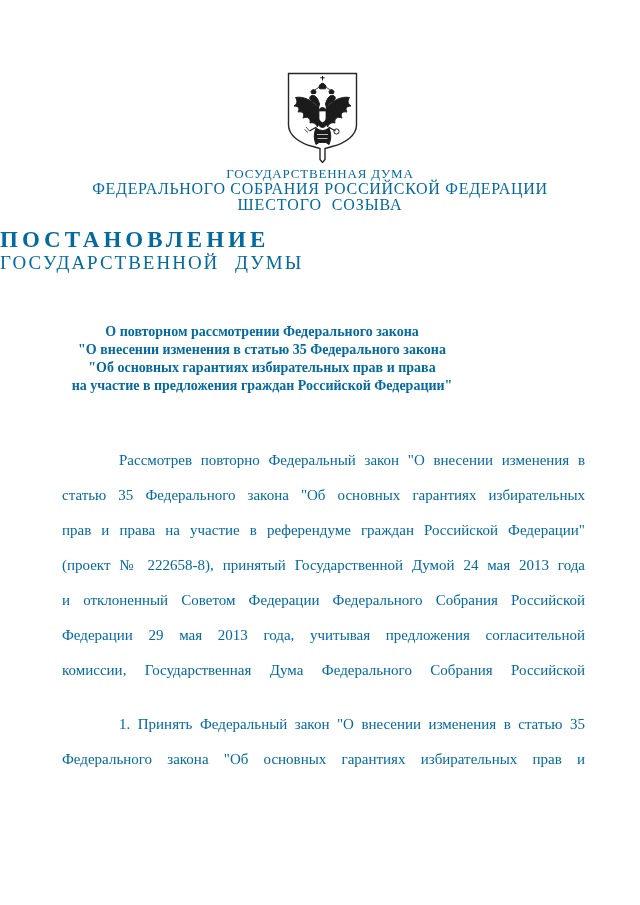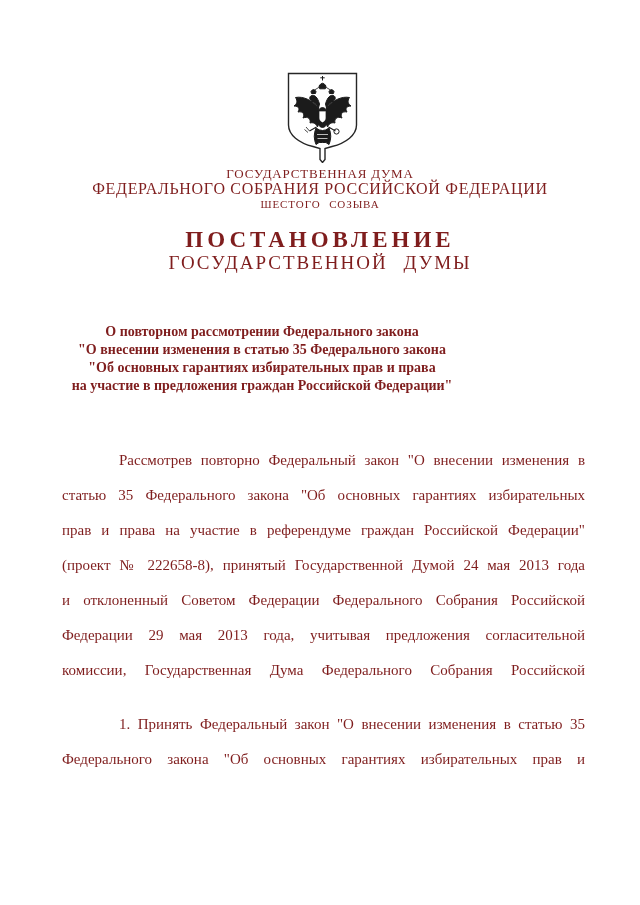--- a/index.html
+++ b/index.html
@@ -1,25 +1,25 @@
 <!DOCTYPE html>
 <html><head>
 <meta charset="utf-8">
 <style>
   html,body { margin:0; padding:0; background:#ffffff; }
   .page {
     position:relative; width:640px; height:905px; background:#ffffff;
-    font-family:"Liberation Serif", serif; color:#7f1d1d; overflow:hidden;
+    font-family:"Liberation Serif", serif; color:#0369a1; overflow:hidden;
   }
   .emblem { position:absolute; left:286px; top:71px; width:73px; height:92px; }
   .hdr { position:absolute; top:166px; left:0; width:640px; text-align:center; line-height:15px; }
   .hdr .h1 { font-size:13px; letter-spacing:0.8px; }
   .hdr .h2 { font-size:16px; letter-spacing:0.7px; }
-  .hdr .h3 { font-size:11px; letter-spacing:0.9px; word-spacing:5px; margin-top:1px; }
-  .ttl { position:absolute; top:227px; left:0; width:640px; text-align:center; }
+  .hdr .h3 { font-size:16px; letter-spacing:0.9px; word-spacing:5px; margin-top:1px; }
+  .ttl { position:absolute; top:227px; left:0; width:640px; text-align:left; }
   .ttl .t1 { font-size:23px; font-weight:bold; letter-spacing:4px; line-height:25px; }
   .ttl .t2 { font-size:19px; letter-spacing:2px; word-spacing:9px; line-height:22px; }
   .subj { position:absolute; top:323px; left:0; width:524px; text-align:center;
           font-size:14px; font-weight:bold; line-height:18px; }
   .subj .project { font-weight:normal; }
   .bodytext { position:absolute; left:62px; top:443px; width:523px; font-size:15px; }
   .ln { height:35px; line-height:35px; text-align:justify; text-align-last:justify; }
   .ln.ind { text-indent:57px; }
   .ln.endline { text-align-last:left; }
   .pspace { height:19px; }

